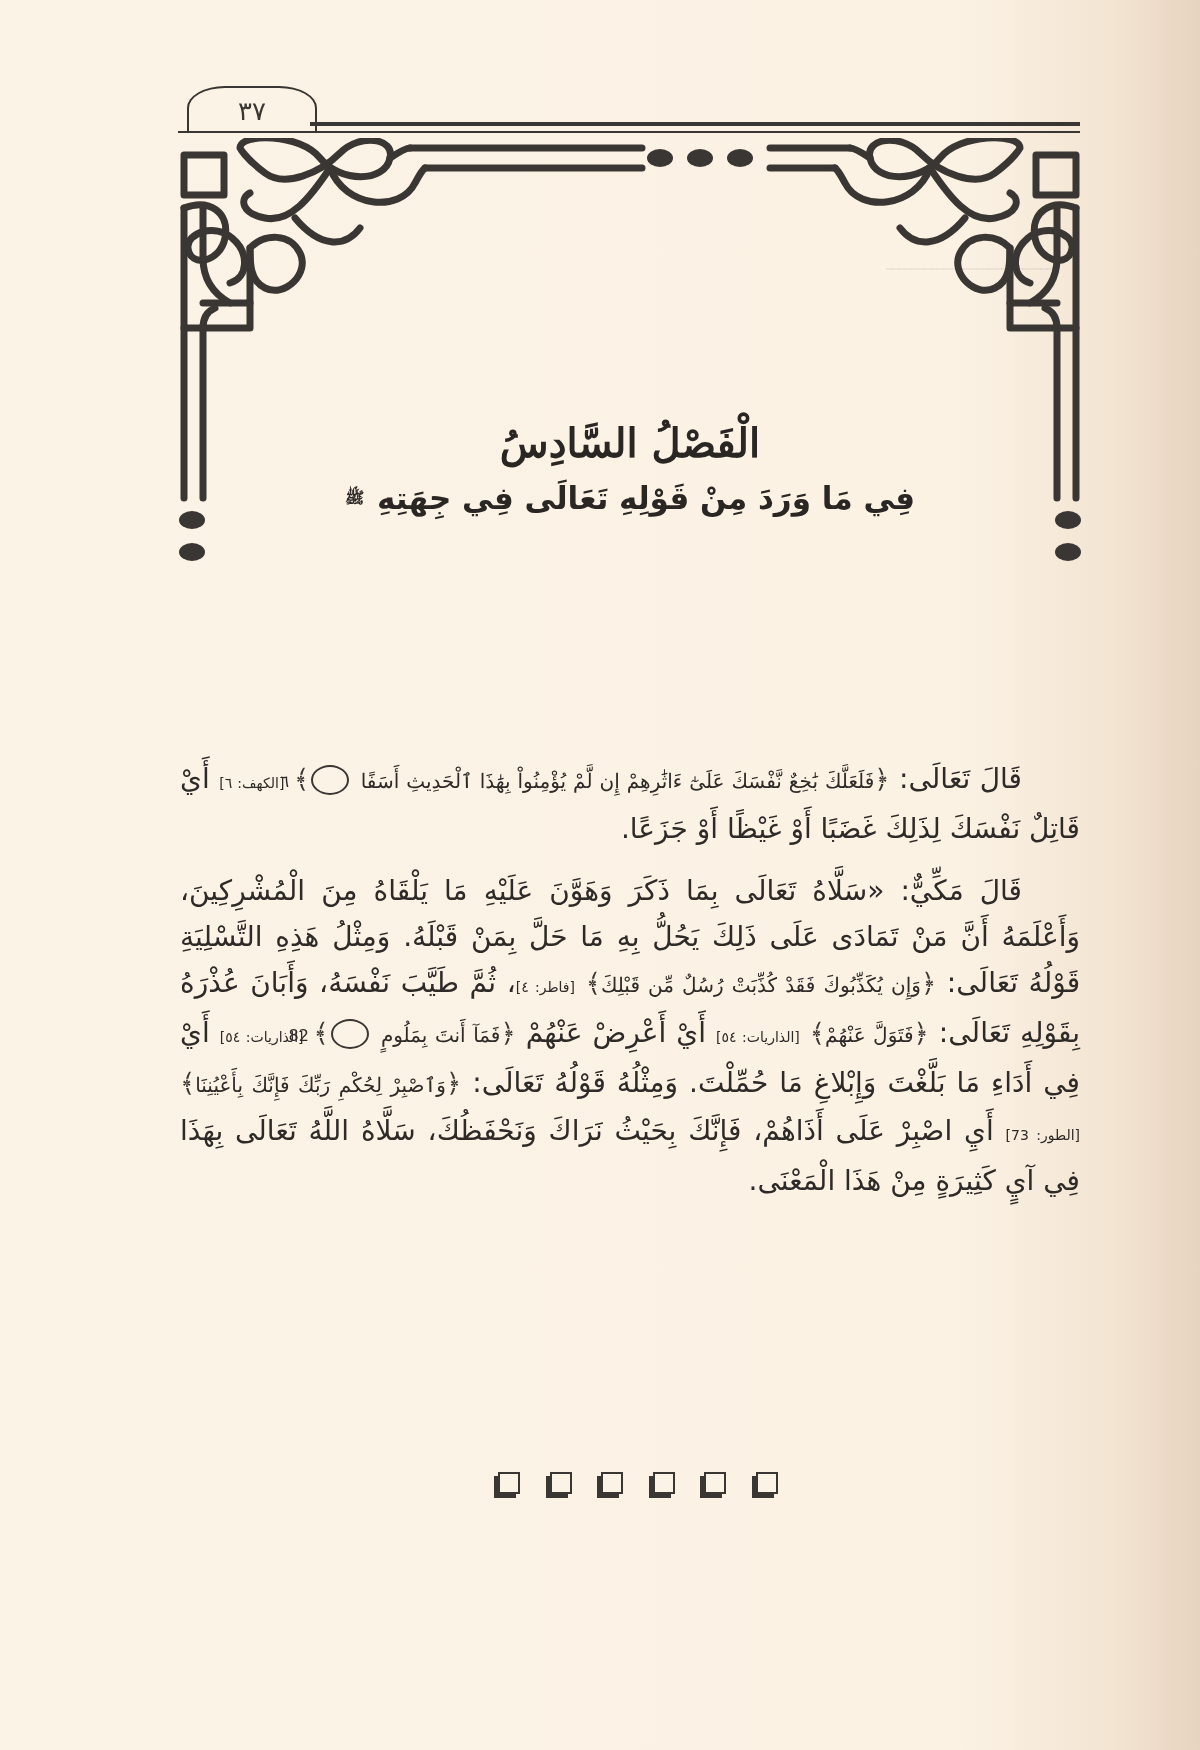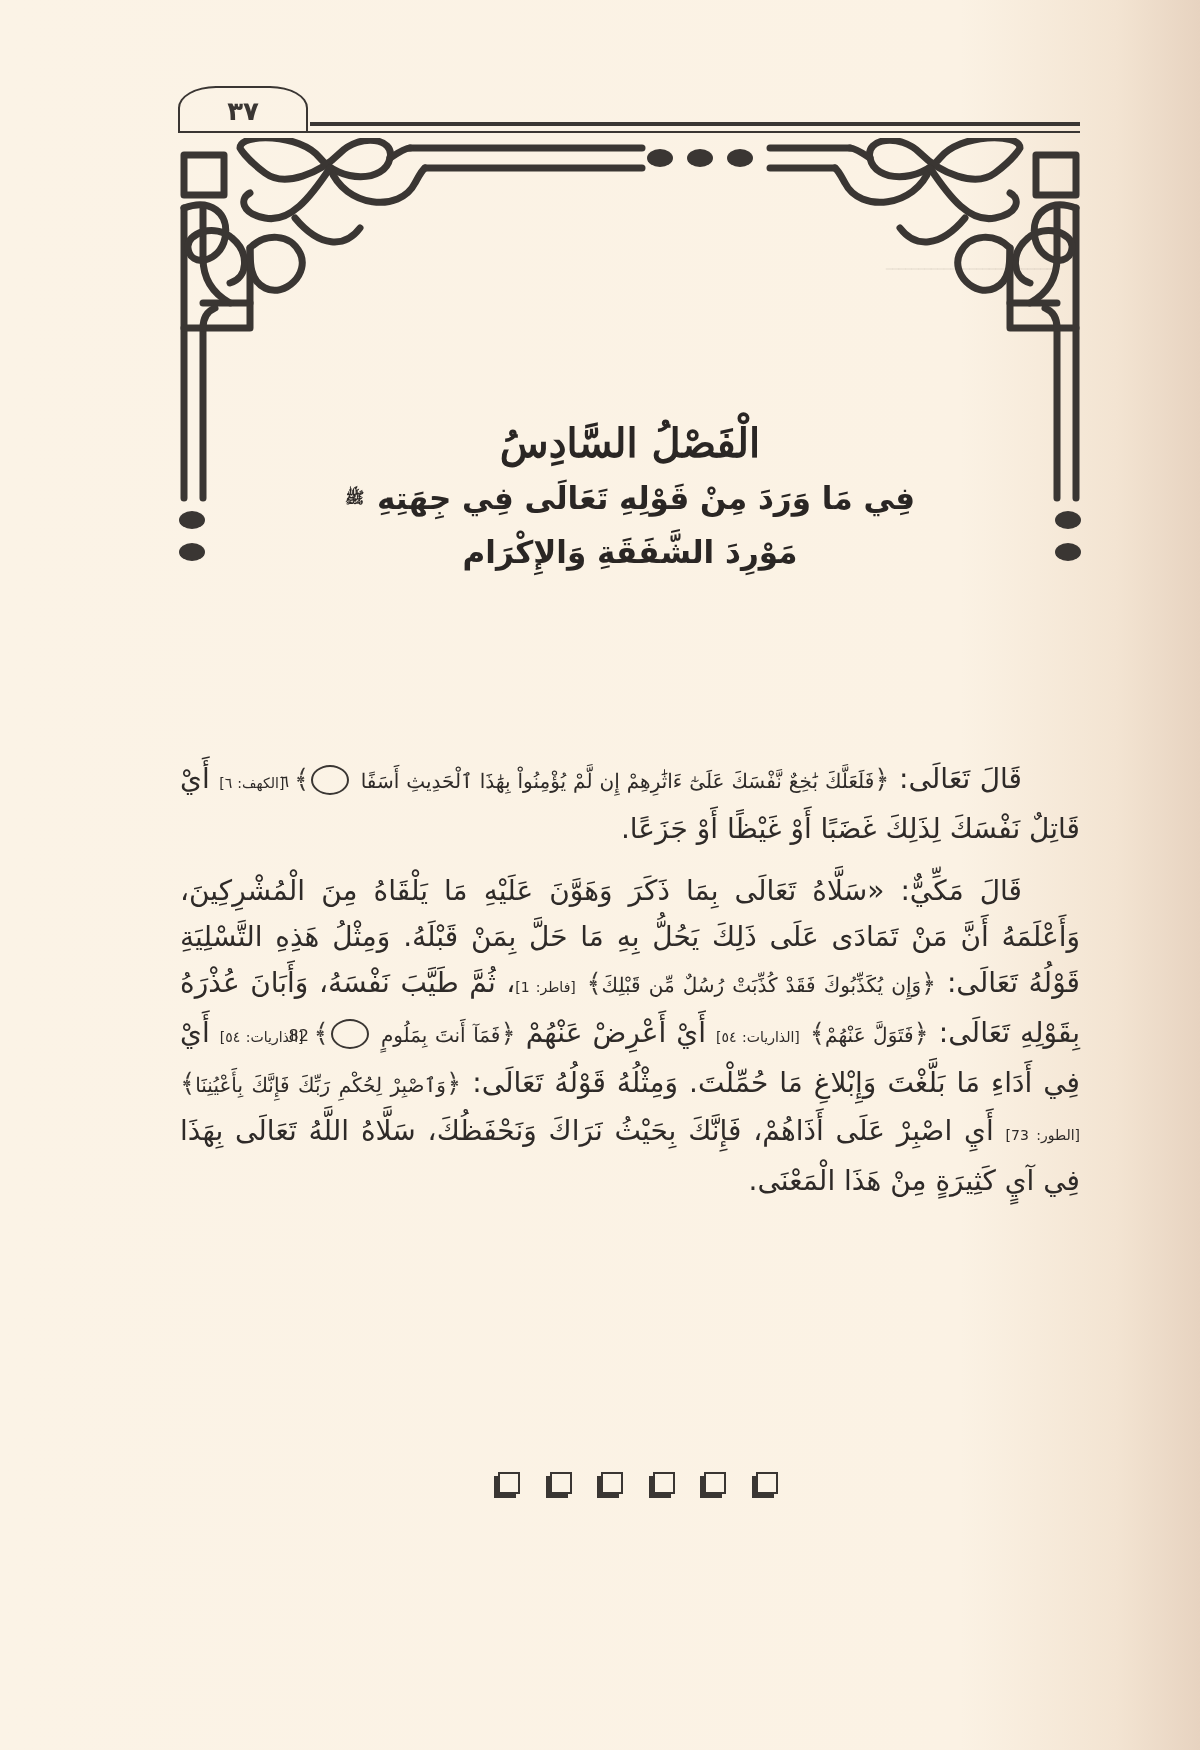--- a/index.html
+++ b/index.html
@@ -24,30 +24,29 @@
     
     .running-header {
       position: absolute;
       left: 178px;
       top: 86px;
       width: 902px;
       height: 52px;
     }
     .page-tab {
       position: absolute;
-      left: 0;
+      left: 9px;
       top: 0;
       width: 130px;
       height: 47px;
       border: 2px solid #3a3633;
       border-bottom: 2px solid #3a3633;
       border-radius: 38px 38px 0 0 / 22px 22px 0 0;
       box-sizing: border-box;
       background: transparent;
-      font-weight: bold;
     }
     .page-number {
       position: absolute;
       left: 0; right: 0;
       top: 8px;
       text-align: center;
       font-family: "DejaVu Sans", sans-serif;
       font-size: 26px;
       line-height: 30px;
       color: #3a3633;
@@ -270,34 +269,33 @@
       <ellipse cx="898" cy="382" rx="13" ry="9"></ellipse>
       <ellipse cx="898" cy="414" rx="13" ry="9"></ellipse>
     </g>
   </svg>
 
   <div class="chapter-block chapter-subtitle">
     <span>فِي مَا وَرَدَ مِنْ قَوْلِهِ تَعَالَى فِي جِهَتِهِ</span>
     <span class="salawat-glyph">ﷺ</span>
   </div>
   <div class="chapter-block chapter-title">الْفَصْلُ السَّادِسُ</div>
-  <div class="chapter-block chapter-subtitle-2">مَوْرِدَ الشَّفَقَةِ وَالإِكْرَام</div>
 
   <div class="body-text">
     <p>
       <span>قَالَ تَعَالَى: </span>
       <span class="bracket">﴿</span><span class="quran">فَلَعَلَّكَ بَٰخِعٌ نَّفْسَكَ عَلَىٰٓ ءَاثَٰرِهِمْ إِن لَّمْ يُؤْمِنُواْ بِهَٰذَا ٱلْحَدِيثِ أَسَفًا</span>
       <span class="ayah-marker">٦</span><span class="bracket">﴾</span>
       <span class="ref">[الكهف: ٦]</span>
       <span> أَيْ قَاتِلٌ نَفْسَكَ لِذَلِكَ غَضَبًا أَوْ غَيْظًا أَوْ جَزَعًا.</span>
     </p>
     <p>
       <span>قَالَ مَكِّيٌّ: «سَلَّاهُ تَعَالَى بِمَا ذَكَرَ وَهَوَّنَ عَلَيْهِ مَا يَلْقَاهُ مِنَ الْمُشْرِكِينَ، وَأَعْلَمَهُ أَنَّ مَنْ تَمَادَى عَلَى ذَلِكَ يَحُلُّ بِهِ مَا حَلَّ بِمَنْ قَبْلَهُ. وَمِثْلُ هَذِهِ التَّسْلِيَةِ قَوْلُهُ تَعَالَى: </span>
       <span class="bracket">﴿</span><span class="quran">وَإِن يُكَذِّبُوكَ فَقَدْ كُذِّبَتْ رُسُلٌ مِّن قَبْلِكَ</span><span class="bracket">﴾</span>
-      <span class="ref">[فاطر: 1]</span><span>، ثُمَّ طَيَّبَ نَفْسَهُ، وَأَبَانَ عُذْرَهُ بِقَوْلِهِ تَعَالَى: </span>
+      <span class="ref">[فاطر: ٤]</span><span>، ثُمَّ طَيَّبَ نَفْسَهُ، وَأَبَانَ عُذْرَهُ بِقَوْلِهِ تَعَالَى: </span>
       <span class="bracket">﴿</span><span class="quran">فَتَوَلَّ عَنْهُمْ</span><span class="bracket">﴾</span>
       <span class="ref">[الذاريات: ٥٤]</span><span> أَيْ أَعْرِضْ عَنْهُمْ </span>
       <span class="bracket">﴿</span><span class="quran">فَمَآ أَنتَ بِمَلُومٍ</span>
       <span class="ayah-marker">82</span><span class="bracket">﴾</span>
       <span class="ref">[الذاريات: ٥٤]</span><span> أَيْ فِي أَدَاءِ مَا بَلَّغْتَ وَإِبْلاغِ مَا حُمِّلْتَ. وَمِثْلُهُ قَوْلُهُ تَعَالَى: </span>
       <span class="bracket">﴿</span><span class="quran">وَٱصْبِرْ لِحُكْمِ رَبِّكَ فَإِنَّكَ بِأَعْيُنِنَا</span><span class="bracket">﴾</span>
       <span class="ref">[الطور: 73]</span><span> أَيِ اصْبِرْ عَلَى أَذَاهُمْ، فَإِنَّكَ بِحَيْثُ نَرَاكَ وَنَحْفَظُكَ، سَلَّاهُ اللَّهُ تَعَالَى بِهَذَا فِي آيٍ كَثِيرَةٍ مِنْ هَذَا الْمَعْنَى.</span>
     </p>
   </div>
 

